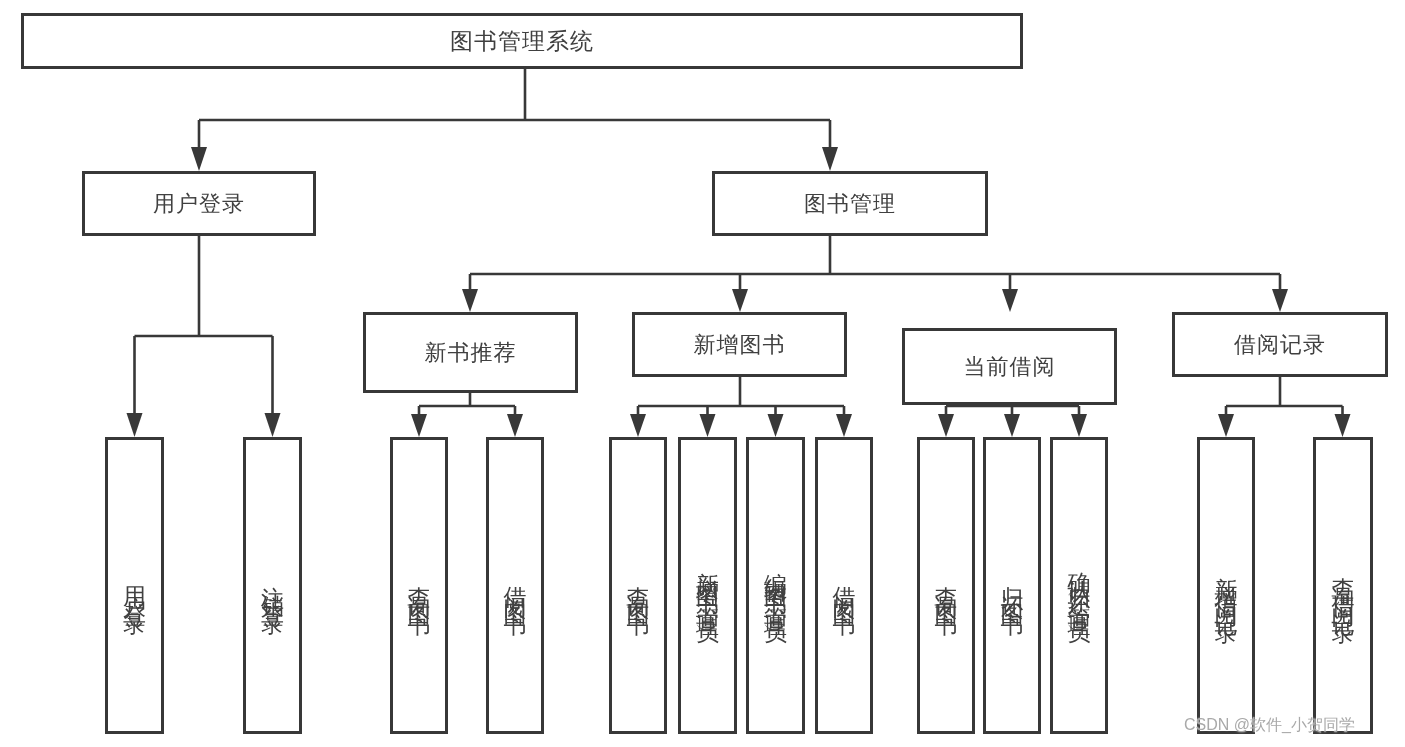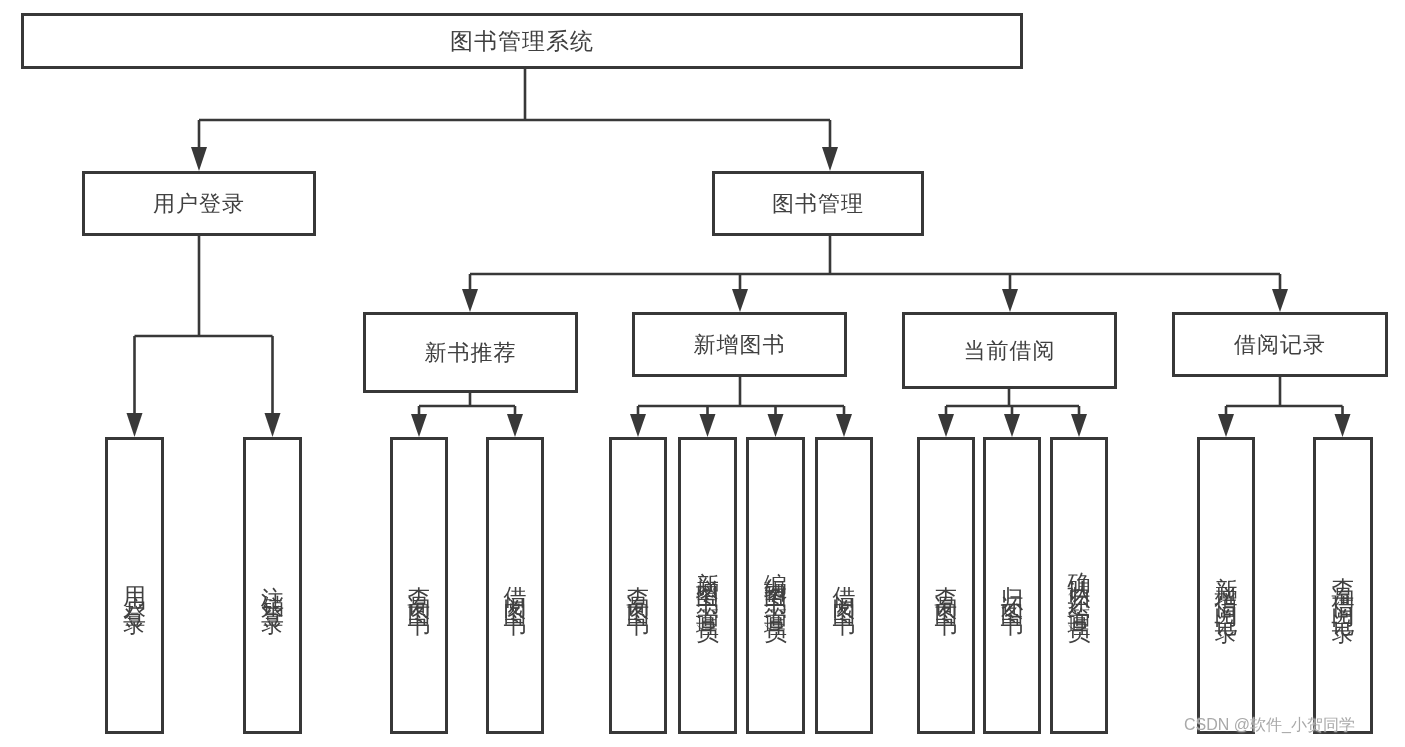--- a/index.html
+++ b/index.html
@@ -120,31 +120,31 @@
     </g>
   </svg>
 
   <div class="box box--h box--root" style="left:21px; top:13px; width:1002px; height:56px;">
     <span>图书管理系统</span>
   </div>
 
   <div class="box box--h" style="left:82px; top:171px; width:234px; height:65px;">
     <span>用户登录</span>
   </div>
-  <div class="box box--h" style="left:712px; top:171px; width:212px; height:65px;">
+  <div class="box box--h" style="left:712px; top:171px; width:276px; height:65px;">
     <span>图书管理</span>
   </div>
 
   <div class="box box--h" style="left:363px; top:312px; width:215px; height:81px;">
     <span>新书推荐</span>
   </div>
   <div class="box box--h" style="left:632px; top:312px; width:215px; height:65px;">
     <span>新增图书</span>
   </div>
-  <div class="box box--h" style="left:902px; top:312px; width:215px; height:77px;">
+  <div class="box box--h" style="left:902px; top:328px; width:215px; height:77px;">
     <span>当前借阅</span>
   </div>
   <div class="box box--h" style="left:1172px; top:312px; width:216px; height:65px;">
     <span>借阅记录</span>
   </div>
 
   <div class="box leaf" style="left:105px; top:437px; width:59px; height:297px;">
     <span class="vtext">用户登录</span>
   </div>
   <div class="box leaf" style="left:243px; top:437px; width:59px; height:297px;">

